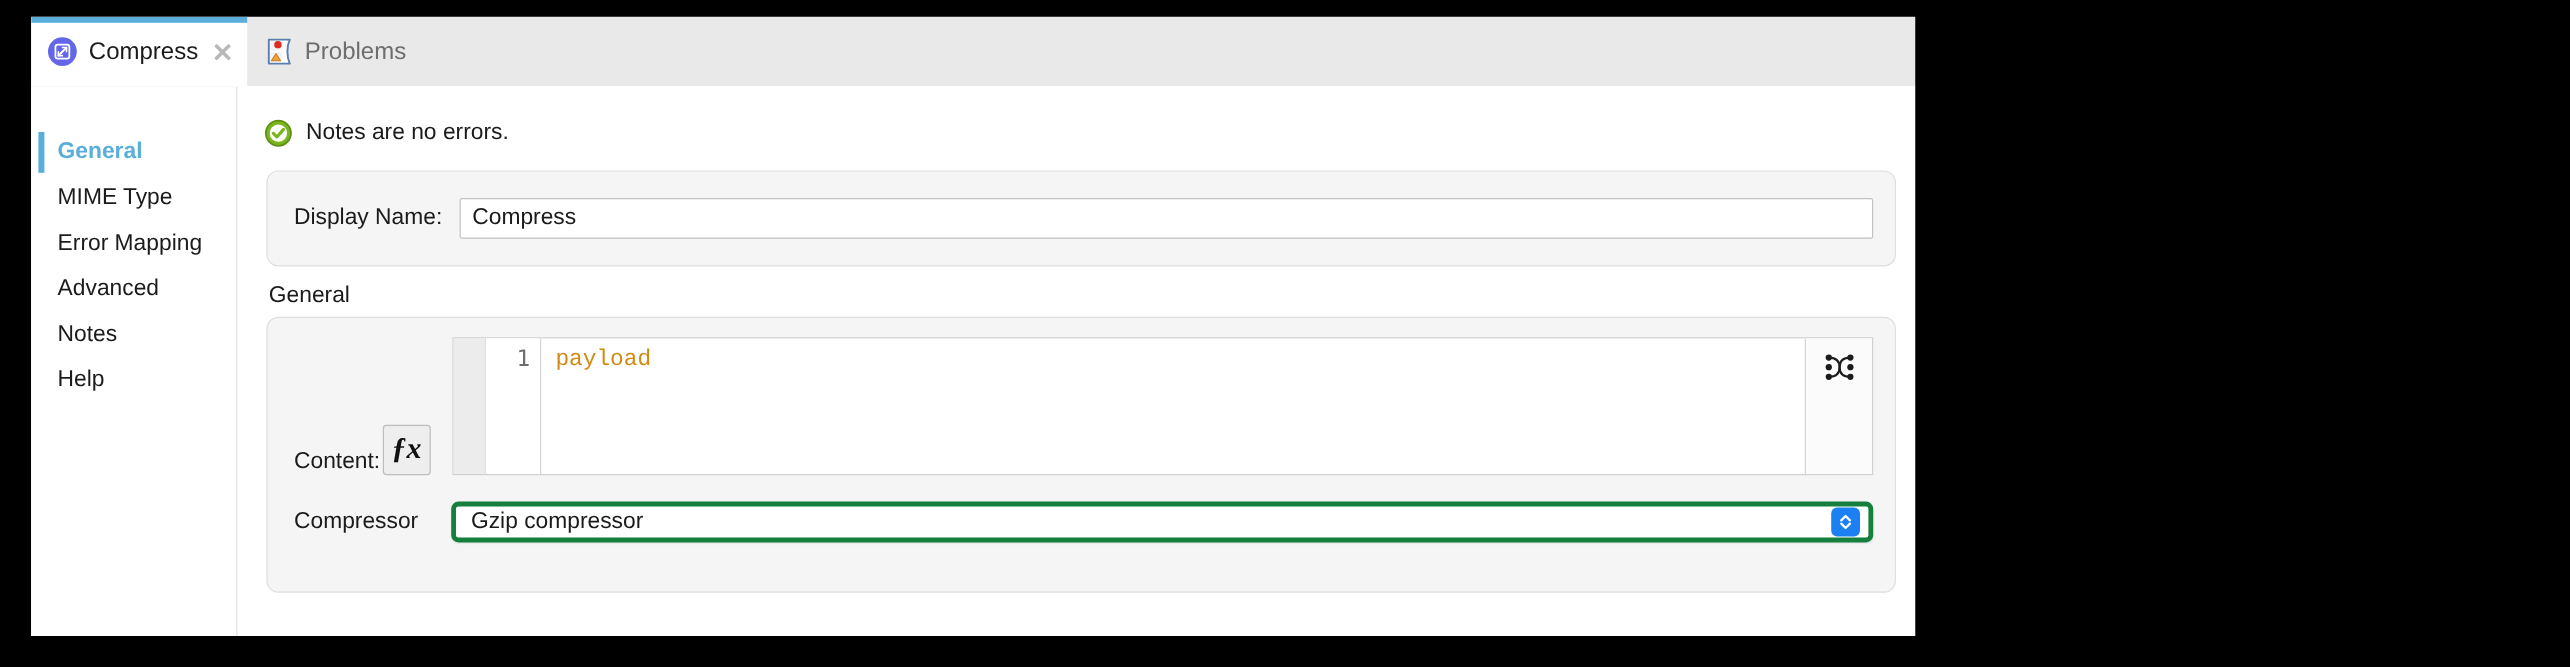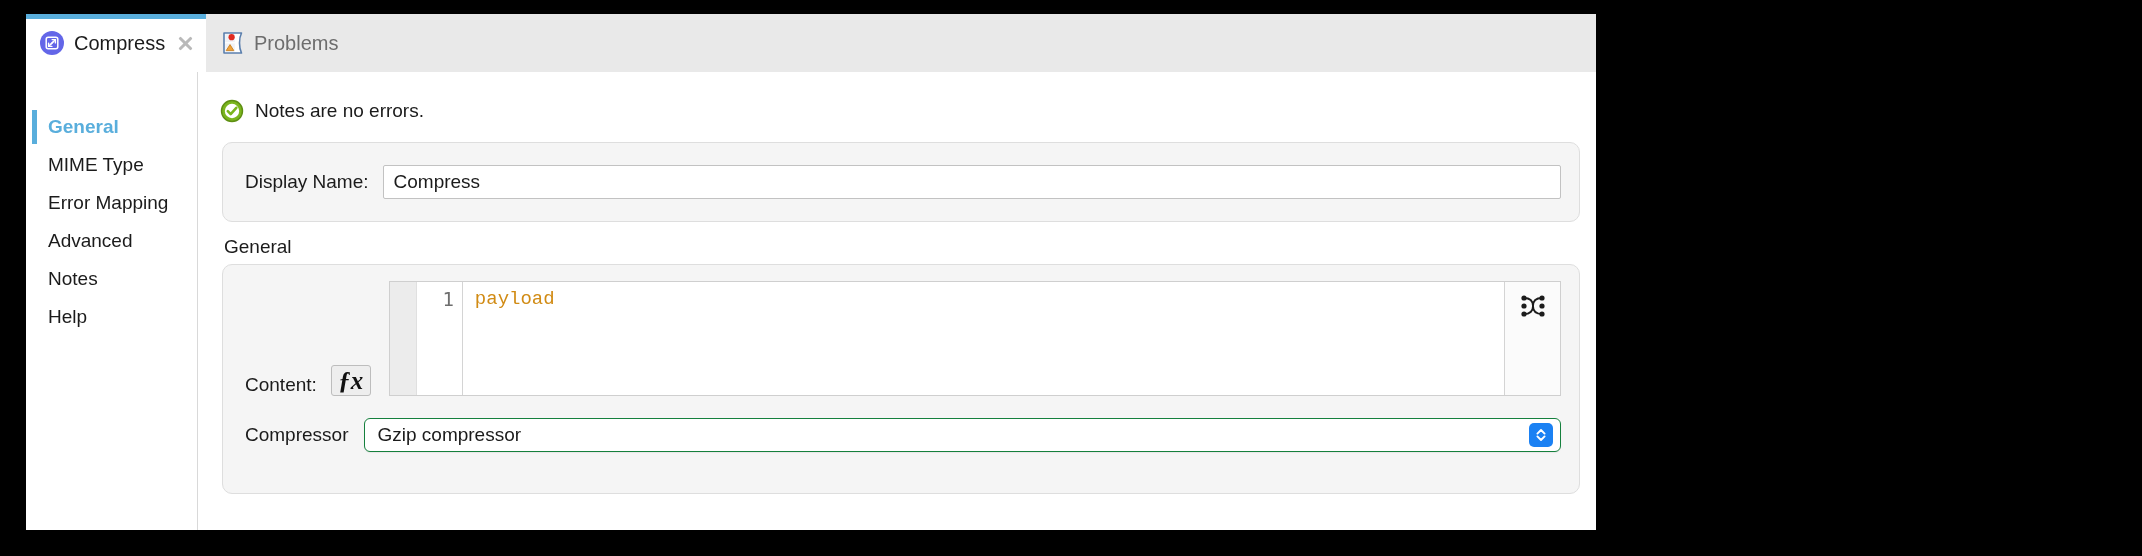--- a/index.html
+++ b/index.html
@@ -214,24 +214,24 @@
     min-height: 230px;
   }
 
   .row-content {
     display: flex;
     align-items: flex-end;
   }
   .row-content .field-label { padding-top: 14px; }
 
   .fx-button {
-    margin-left: 14px;
+    margin-left: 2px;
     margin-top: 6px;
     width: 40px;
-    height: 31px;
+    height: 42px;
     background: #eeeeee;
     border: 1px solid #bdbdbd;
     border-radius: 3px;
     display: flex;
     align-items: center;
     justify-content: center;
     font-family: "Liberation Serif", serif;
     font-style: italic;
     font-weight: bold;
     font-size: 25px;
@@ -285,27 +285,28 @@
     justify-content: center;
     padding-top: 10px;
     box-sizing: border-box;
   }
   .icon-dataweave { width: 30px; height: 28px; }
 
   .row-compressor {
     display: flex;
     align-items: center;
     margin-top: 22px;
+    gap: 12px;
   }
   .select {
     flex: 1 1 auto;
     margin-left: 16px;
     height: 34px;
     background: #ffffff;
-    border: 1px solid #15803d;
+    border: 4px solid #15803d;
     border-radius: 6px;
     display: flex;
     align-items: center;
     padding-left: 12px;
     padding-right: 4px;
     font-size: 19px;
     color: #1b1b1b;
     box-sizing: border-box;
     box-shadow: 0 1px 1px rgba(0,0,0,0.06);
     position: relative;

